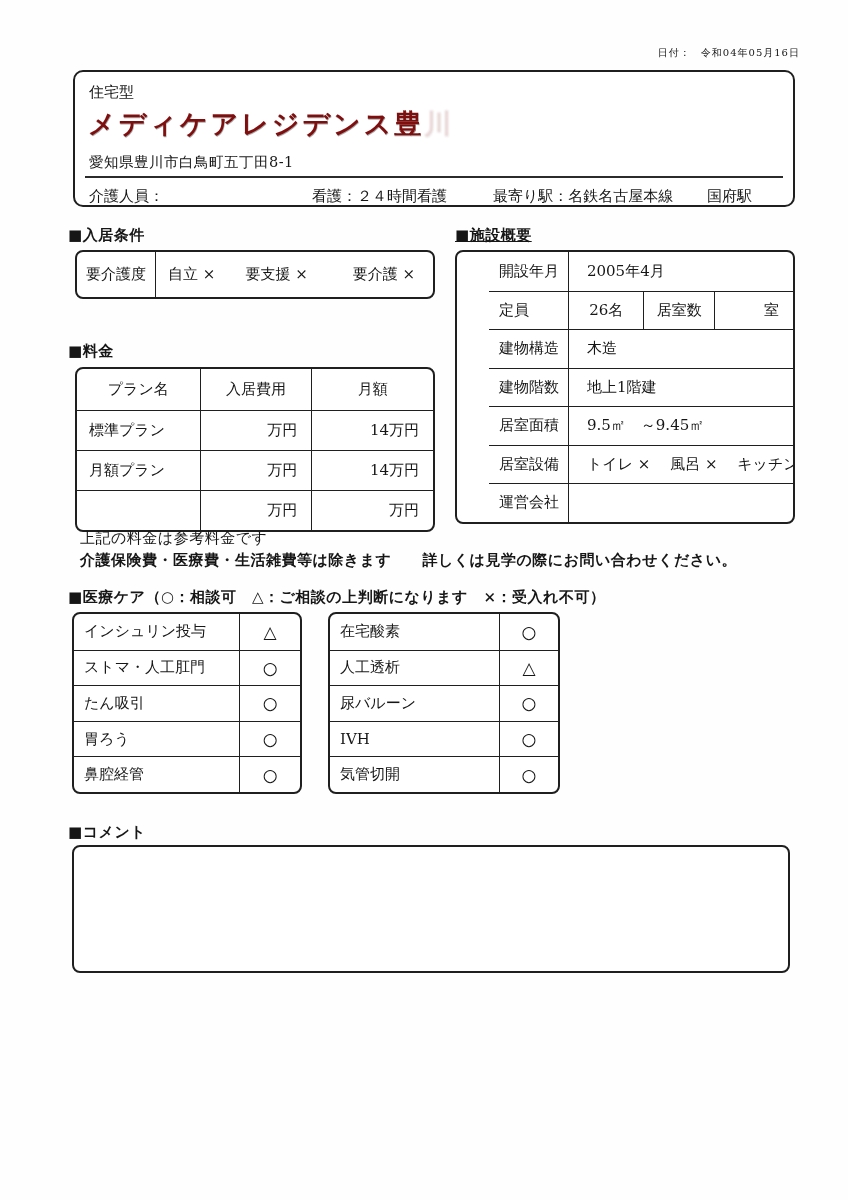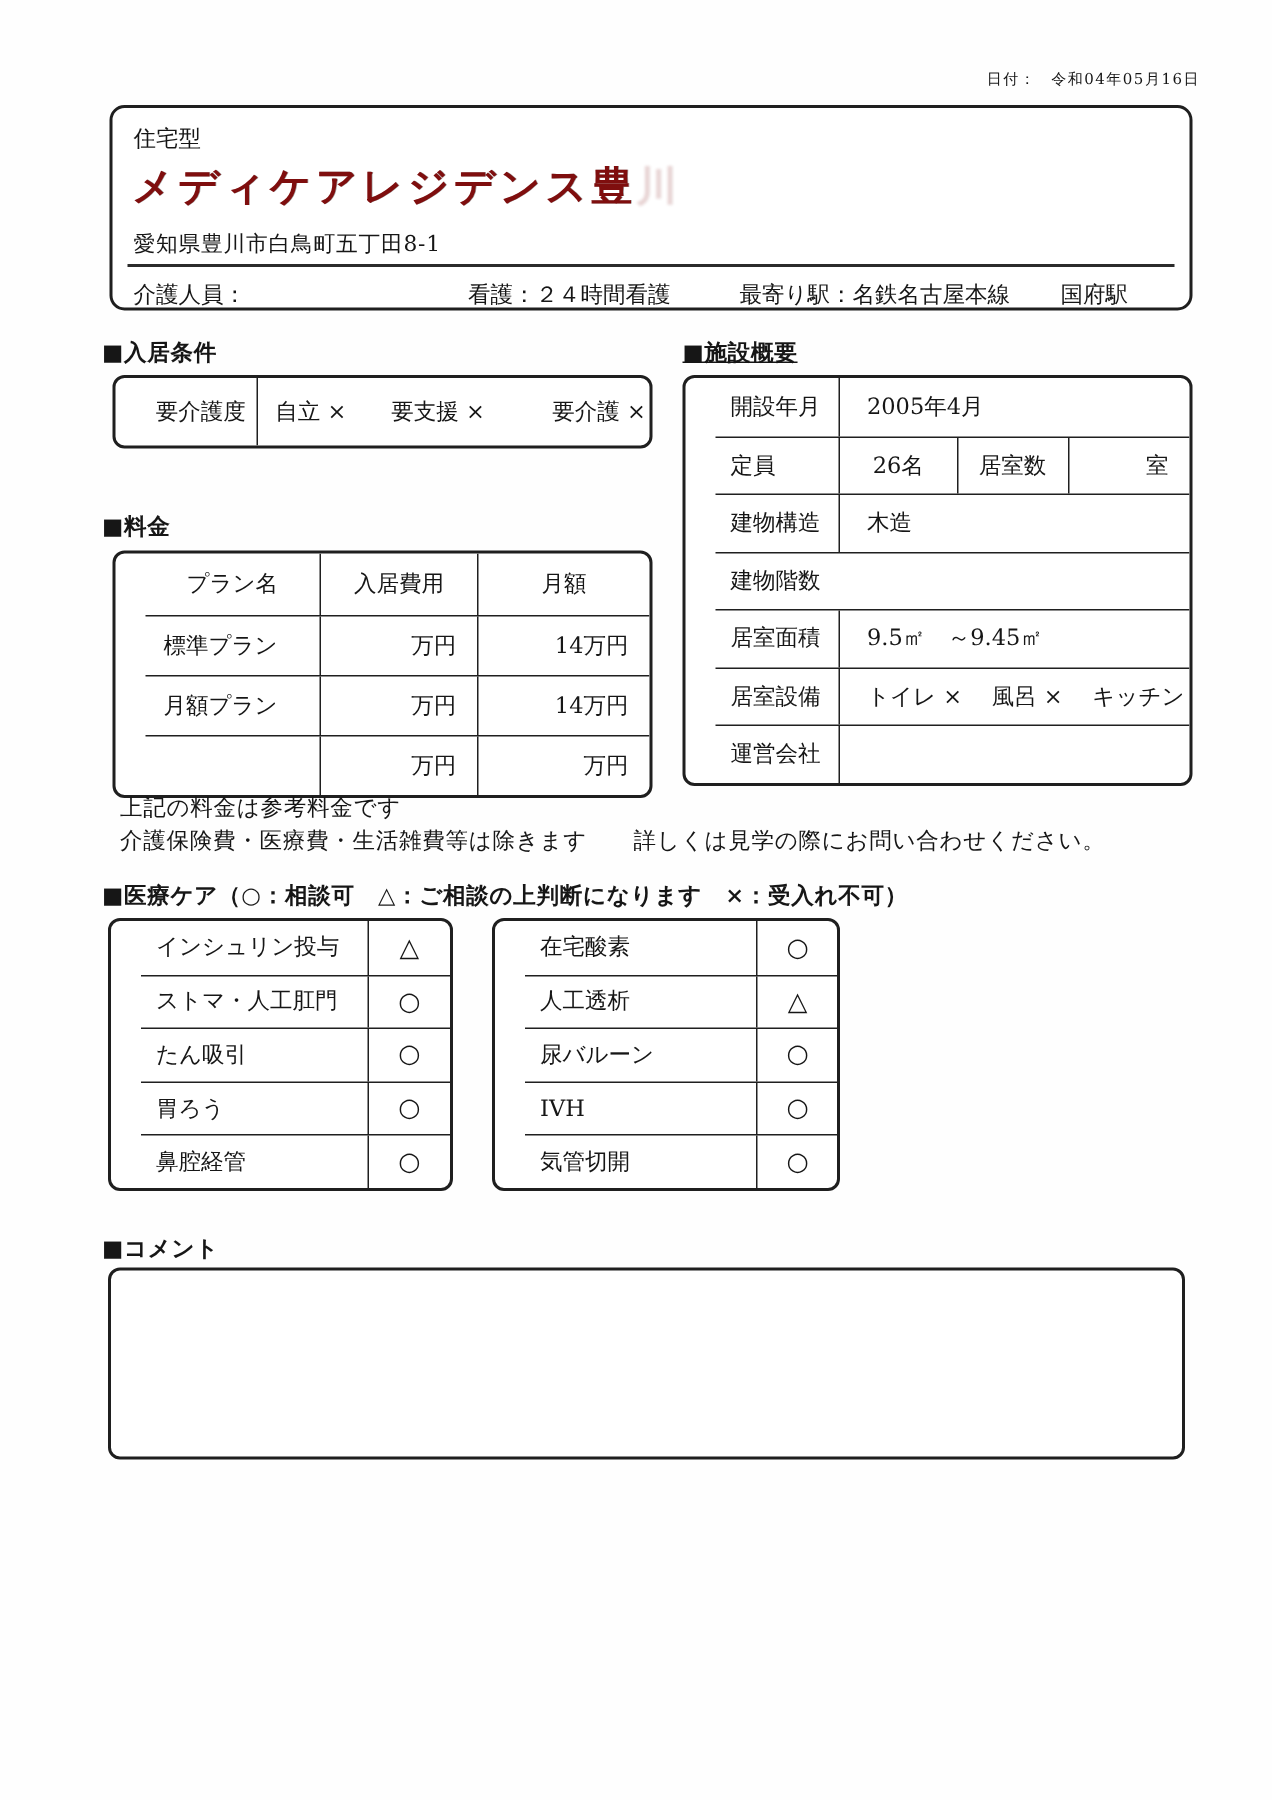--- a/index.html
+++ b/index.html
@@ -44,57 +44,57 @@
   .hb-staff .s4{position:absolute;left:632px;}
 
   
   .sec-title{position:absolute;font-size:15px;font-weight:600;letter-spacing:0.5px;}
 
   
   .tbl{
     position:absolute;background:#fff;border:2px solid #1f1f1f;border-radius:8px;
     box-sizing:border-box;overflow:hidden;
   }
-  .tr{display:flex;box-sizing:border-box;margin-left:20px;}
+  .tr{display:flex;box-sizing:border-box;}
   .tr + .tr{border-top:1.8px solid #1f1f1f;}
   .td{box-sizing:border-box;display:flex;align-items:center;font-size:15px;overflow:hidden;}
   .td + .td{border-left:1.8px solid #1f1f1f;}
   .td.c{justify-content:center;}
   .td.r{justify-content:flex-end;padding-right:14px;}
   .td.pl{padding-left:12px;}
   .td.pl2{padding-left:18px;}
 
   
   .nyukyo{left:75px;top:250px;width:360px;}
   .nyukyo .tr:nth-child(1){height:45px;}
   .nyukyo .tr:nth-child(2){height:40px;}
   .nyukyo .label{width:79px;}
   .nyukyo .value{width:281px;}
 
   
-  .facility{left:455px;top:250px;width:340px;}
+  .facility{left:455px;top:250px;width:340px;padding-left:32px;}
   .facility .tr{height:38.5px;}
   .facility .label{width:88px;padding-left:10px;}
   .facility .wide{width:252px;}
   .facility .cap-val{width:85px;}
   .facility .rooms-lab{width:80px;}
   .facility .rooms-val{width:87px;}
 
   
   .ryokin{left:75px;top:367px;width:360px;}
   .ryokin .tr{height:40px;}
   .ryokin .tr:nth-child(1){height:41px;}
   .ryokin .c1{width:124px;}
   .ryokin .c2{width:113px;}
   .ryokin .c3{width:123px;}
 
   
   .note{position:absolute;left:80px;font-size:15px;letter-spacing:0.5px;}
   .note1{top:529px;}
-  .note2{top:551px;}
+  .note2{top:551px;font-weight:bold;}
 
   
   .med{width:230px;top:612px;}
   .med .tr{height:35.6px;}
   .med-left{left:72px;}
   .med-left .label{width:168px;padding-left:10px;}
   .med-left .mark{width:62px;}
   .med-right{left:328px;width:232px;}
   .med-right .label{width:172px;padding-left:10px;}
   .med-right .mark{width:60px;}
@@ -149,20 +149,21 @@
       <div class="td c cap-val">26名</div>
       <div class="td c rooms-lab">居室数</div>
       <div class="td r rooms-val">室</div>
     </div>
     <div class="tr">
       <div class="td label">建物構造</div>
       <div class="td pl2 wide">木造</div>
     </div>
     <div class="tr">
       <div class="td label">建物階数</div>
+      <div class="td pl2 wide">地上1階建</div>
     </div>
     <div class="tr">
       <div class="td label">居室面積</div>
       <div class="td pl2 wide pre">9.5㎡　～9.45㎡</div>
     </div>
     <div class="tr">
       <div class="td label">居室設備</div>
       <div class="td pl2 wide pre">トイレ ×　 風呂 ×　 キッチン ×</div>
     </div>
     <div class="tr">

